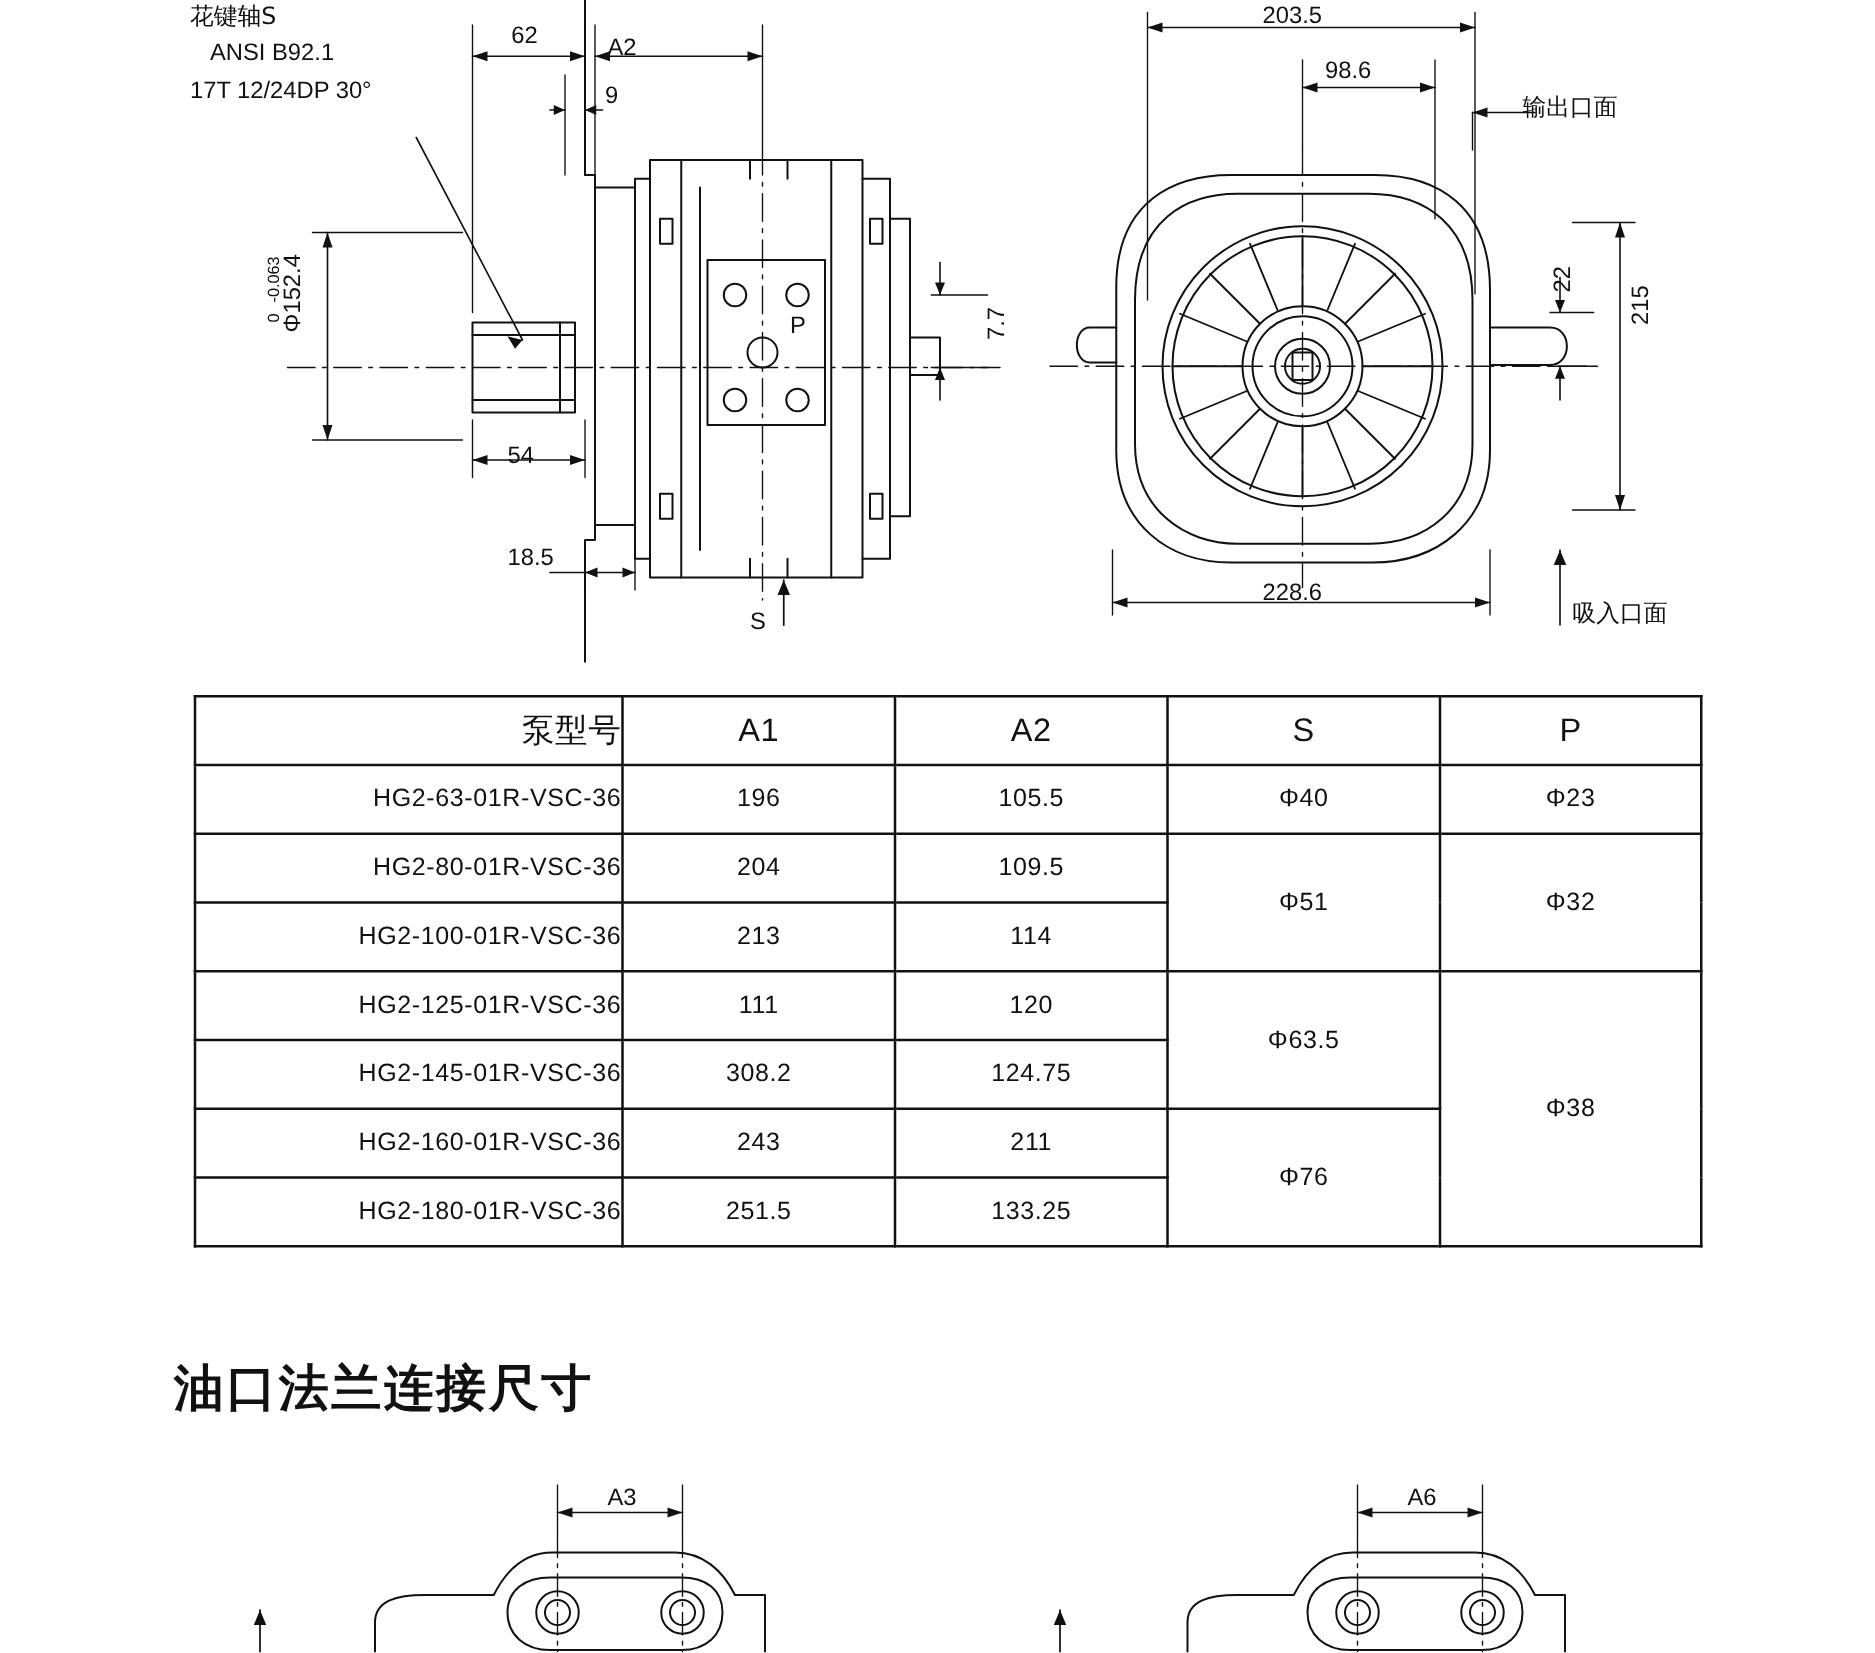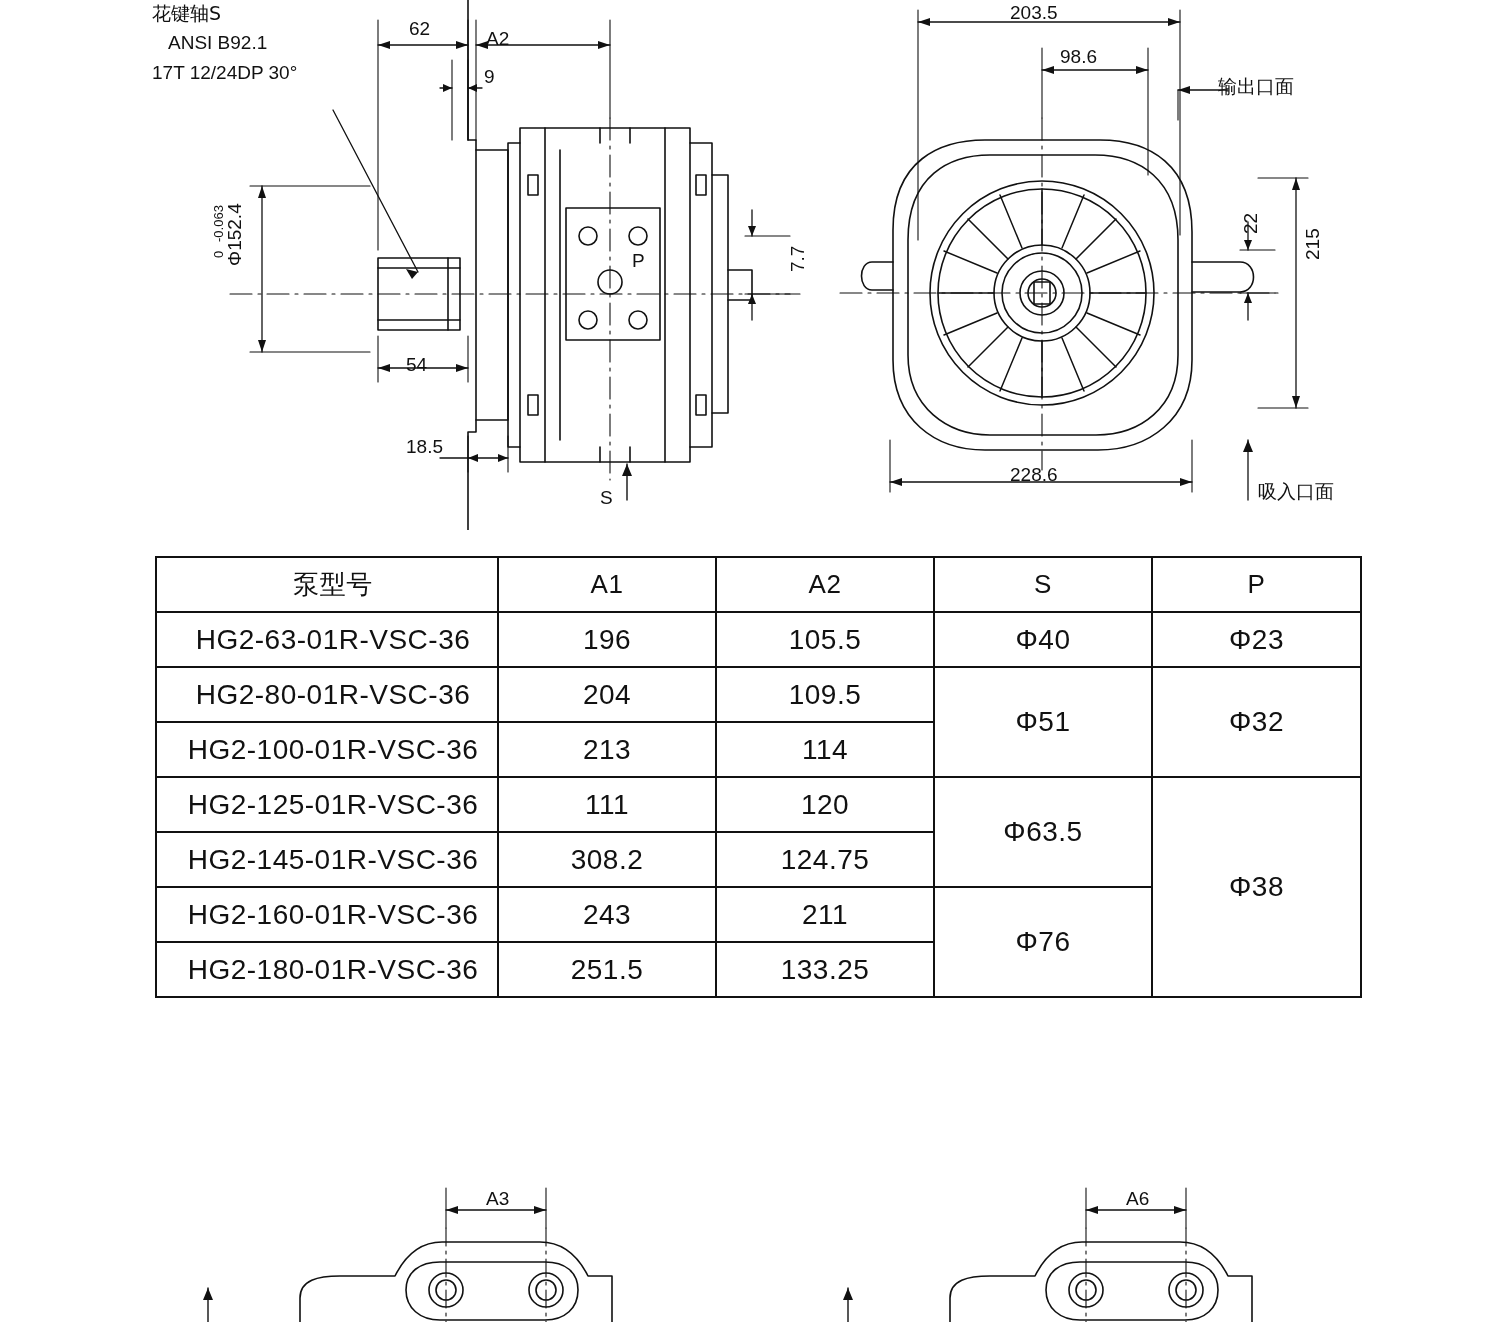--- a/index.html
+++ b/index.html
@@ -52,30 +52,30 @@
     width: 1205px;
   }
   table.spec {
     border-collapse: collapse;
     width: 1205px;
     table-layout: fixed;
   }
   table.spec td, table.spec th {
     border: 2px solid #111;
     text-align: center;
-    font-size: 28px;
+    font-size: 20px;
     font-family: "Liberation Sans", sans-serif;
     font-weight: normal;
     color: #111;
     height: 53px;
     padding: 0;
     letter-spacing: 0.5px;
   }
   table.spec th.model-head, table.spec td.model {
-    text-align: center;
+    text-align: right;
     padding-left: 12px;
   }
   table.spec th {
     font-size: 26px;
   }
   th.model-head {
     font-family: "DejaVu Sans", sans-serif;
     font-weight: 700;
     font-size: 26px;
   }
@@ -366,20 +366,21 @@
         </tr>
         <tr>
           <td class="model">HG2-180-01R-VSC-36</td>
           <td>251.5</td>
           <td>133.25</td>
         </tr>
       </tbody>
     </table>
   </div>
 
+  <div class="section-title">油口法兰连接尺寸</div>
 
   <div class="bottom-drawing">
     <svg width="1500" height="142" viewBox="0 0 1500 142" xmlns="http://www.w3.org/2000/svg">
       <g fill="none" stroke="#111" stroke-width="1.6" stroke-linejoin="round" stroke-linecap="round">
 
         <path d="M300 142 L300 118 C300 100 318 96 340 96
                  L395 96 C405 76 420 62 442 62
                  L540 62 C562 62 578 76 588 96
                  L612 96 L612 142"></path>
         <path d="M406 110 C406 92 420 82 440 82 L545 82 C565 82 578 92 578 110

